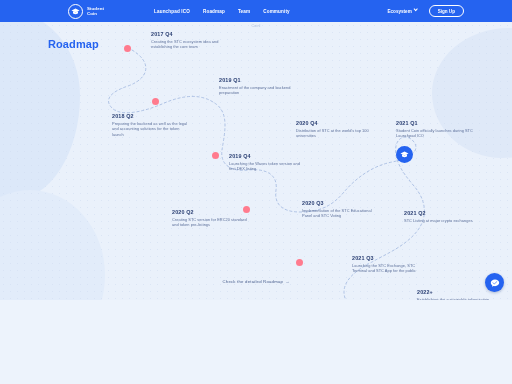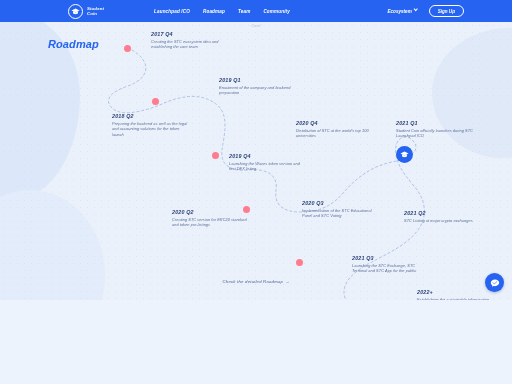--- a/index.html
+++ b/index.html
@@ -7,21 +7,20 @@
     width: 512px; height: 384px;
     overflow: hidden;
     font-family: "Liberation Sans", sans-serif;
     background: #edf3fc;
   }
   #page {
     position: relative;
     width: 512px; height: 300px;
     background: #eaf1fb;
     overflow: hidden;
-    font-style: italic;
   }
 
   
   .blob { position: absolute; border-radius: 50%; }
   .blob-tl {
     left: -70px; top: 10px; width: 150px; height: 190px;
     background: #dce8f9; border-radius: 50% 50% 45% 55% / 55% 45% 55% 45%;
   }
   .blob-tr {
     right: -60px; top: 28px; width: 140px; height: 130px;

